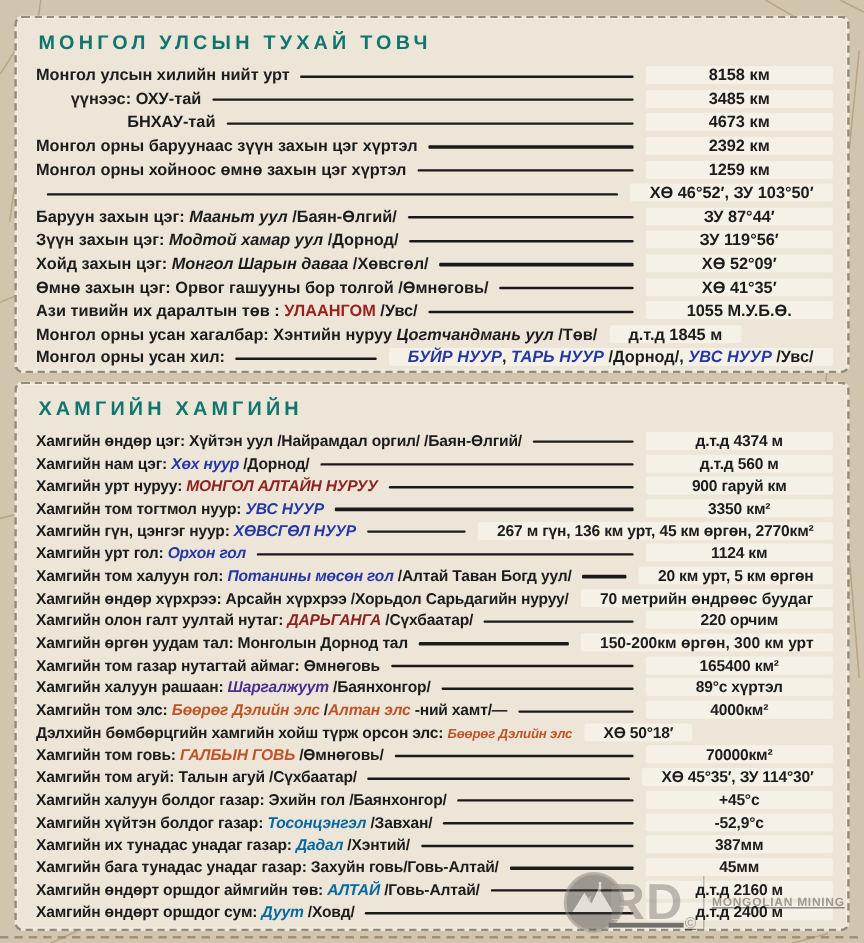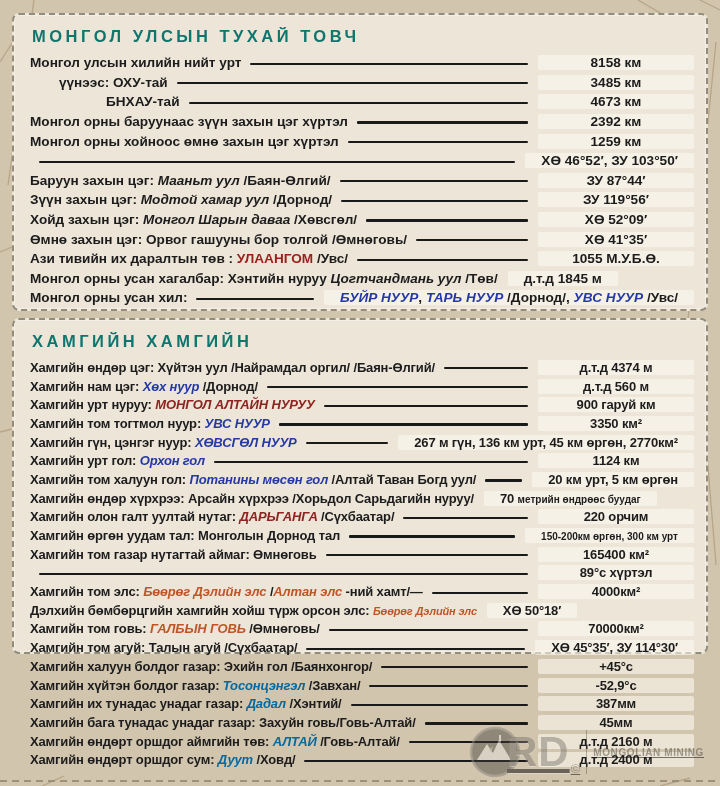--- a/index.html
+++ b/index.html
@@ -17,21 +17,21 @@
     position:absolute;left:12px;width:696px;
     background:#ece5d8;
     border:2px dashed #938c7a;
     border-radius:7px;
     box-sizing:border-box;
     padding:8px 12px 6px 16px;
     z-index:1;
     box-shadow:0 0 0 1px rgba(255,255,255,.35) inset;
   }
   .card.s1{top:13px;height:298px;}
-  .card.s2{top:318px;height:336px;}
+  .card.s2{top:318px;height:458px;}
   .sec-title{
     margin:4px 0 7px 2px;
     font-size:16.5px;
     letter-spacing:3.5px;
     color:#0f766e;
     white-space:nowrap;
   }
   .rows{display:block;}
   .row{
     display:flex;align-items:center;
@@ -55,21 +55,21 @@
   .row.ind1{padding-left:29px;}
   .row.ind2{padding-left:76px;}
   
   .it{font-style:italic;}
   .b {color:#2438a6;font-style:italic;}
   .m {color:#8e2320;font-style:italic;}
   .r {color:#0369a1;font-style:italic;}
   .ru{color:#9b1f1c;}
   .o {color:#bf5427;font-style:italic;}
   .v {color:#463090;font-style:italic;}
-  .sm{font-size:10px;letter-spacing:0;margin-top:42px;}
+  .sm{font-size:13px;letter-spacing:0;margin-top:42px;}
   .osm{color:#bf5427;font-style:italic;font-size:11px;}
   
   .wm{
     position:absolute;right:2px;bottom:8px;z-index:5;
     display:flex;align-items:center;opacity:.58;text-decoration:underline;
   }
   .wm-circle{flex:0 0 auto;}
   .wm-rd{
     font-size:42px;font-weight:800;line-height:1;
     color:rgba(82,78,70,.62);
@@ -227,20 +227,21 @@
           <span class="lab"><span>Хамгийн өргөн уудам тал: Монголын Дорнод тал</span></span>
           <span class="ln"></span>
           <span class="val"><span class="sm">150-200км өргөн, 300 км урт</span></span>
         </div>
         <div class="row">
           <span class="lab"><span>Хамгийн том газар нутагтай аймаг: Өмнөговь</span></span>
           <span class="ln"></span>
           <span class="val"><span>165400 км²</span></span>
         </div>
         <div class="row">
+          <span class="lab"><span>Хамгийн халуун рашаан: </span><span class="v">Шаргалжуут</span><span> /Баянхонгор/</span></span>
           <span class="ln"></span>
           <span class="val"><span>89°с хүртэл</span></span>
         </div>
         <div class="row">
           <span class="lab"><span>Хамгийн том элс: </span><span class="o">Бөөрөг Дэлийн элс</span><span> /</span><span class="o">Алтан элс</span><span> -ний хамт/—</span></span>
           <span class="ln"></span>
           <span class="val"><span>4000км²</span></span>
         </div>
         <div class="row noline">
           <span class="lab"><span>Дэлхийн бөмбөрцгийн хамгийн хойш түрж орсон элс: </span><span class="osm">Бөөрөг Дэлийн элс</span></span>

